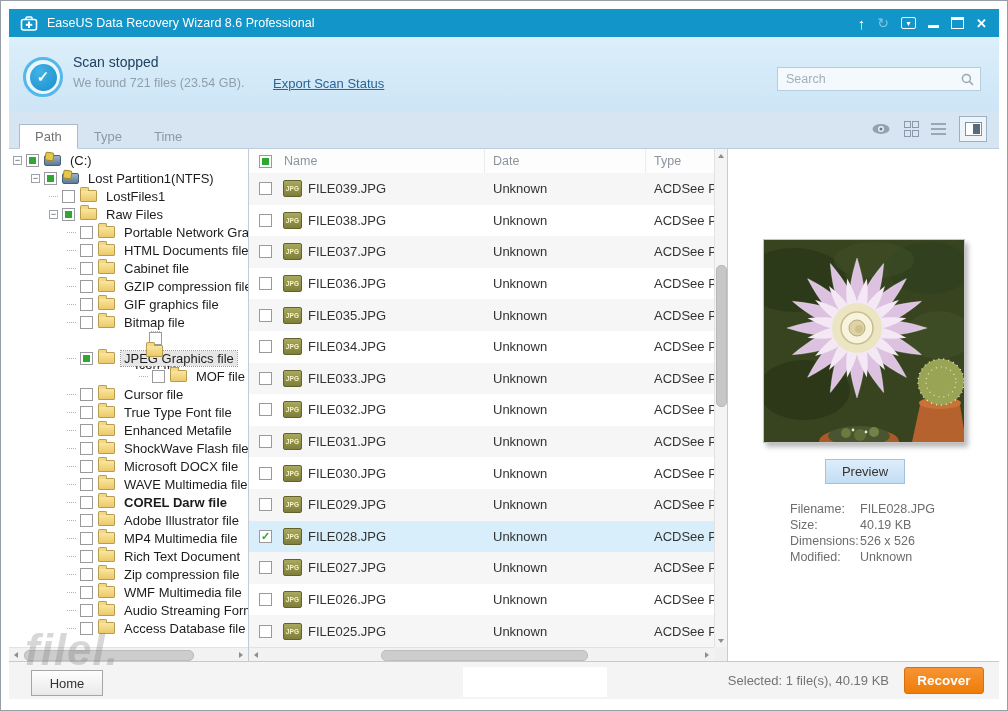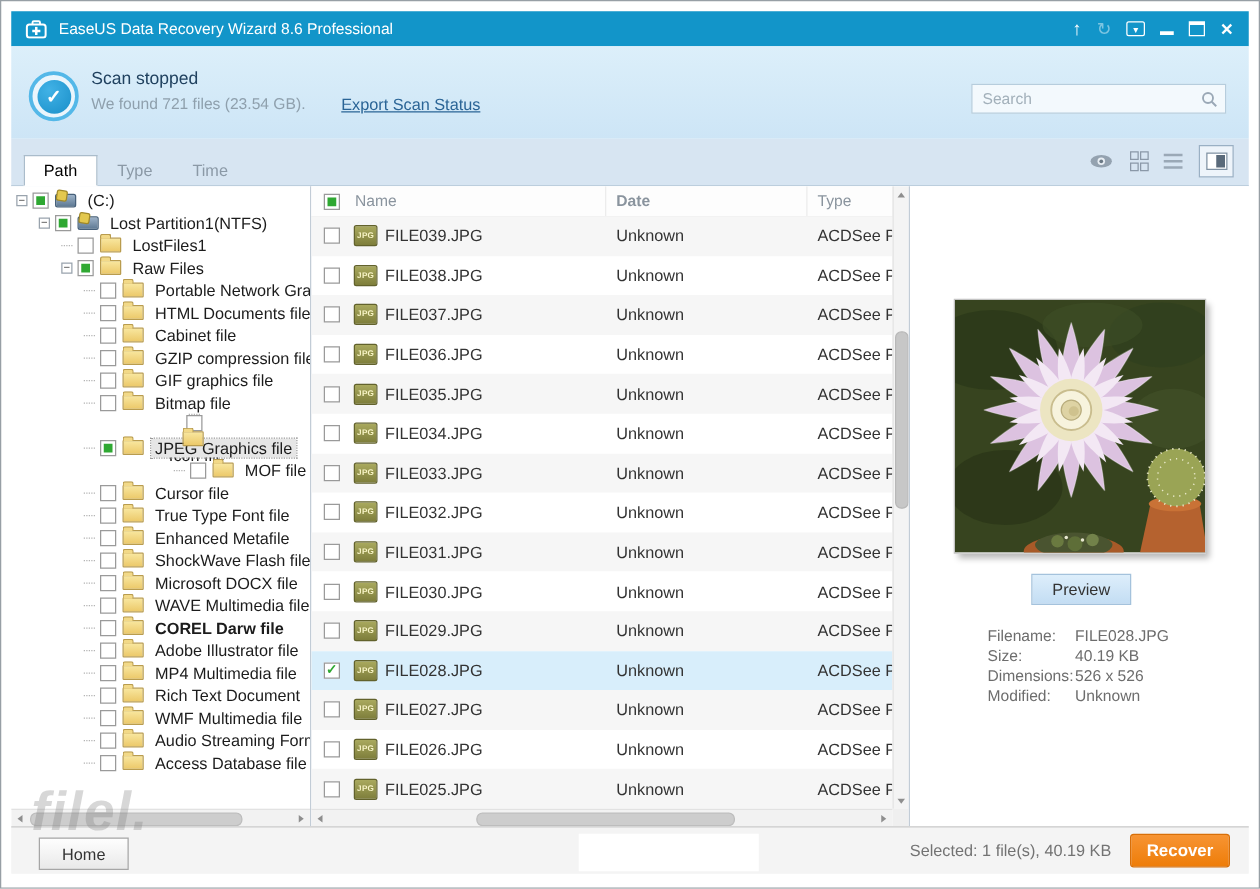--- a/index.html
+++ b/index.html
@@ -27,21 +27,21 @@
   .export-link{position:absolute;left:264px;top:39px;font-size:13px;color:#2a6496;text-decoration:underline;cursor:pointer;}
   .search-box{position:absolute;right:18px;top:30px;width:202px;height:22px;background:#f3f9fd;border:1px solid #b6cddd;display:flex;align-items:center;}
   .search-box input{flex:1;border:none;background:transparent;font-size:12.5px;color:#556;padding:0 4px 0 8px;outline:none;font-family:"Liberation Sans",sans-serif;}
   .search-box input::placeholder{color:#a2b0ba;}
   .search-ic{margin-right:6px;display:flex;}
 
   
   .tabstrip{position:absolute;left:8px;top:110px;right:8px;height:38px;background:#d7e5f2;border-bottom:1px solid #bccedd;box-sizing:border-box;}
   .tab-bar{position:absolute;left:10px;bottom:-1px;display:flex;}
   .tab{height:23px;line-height:23px;padding:0 15px;font-size:13px;color:#8b99a6;cursor:pointer;border:1px solid transparent;}
-  .tab.active{background:#fff;border:1px solid #aabccb;border-bottom:1px solid #fff;color:#000000;}
+  .tab.active{background:#fff;border:1px solid #aabccb;border-bottom:1px solid #fff;color:#737373;}
   .view-icons{position:absolute;right:12px;top:5px;display:flex;align-items:center;gap:13px;}
   .vi{cursor:pointer;display:flex;align-items:center;justify-content:center;}
   .ic-grid{display:grid;grid-template-columns:6px 6px;grid-gap:2px;}
   .ic-grid i{width:5px;height:5px;border:1px solid #8a98a8;display:block;}
   .ic-list{display:flex;flex-direction:column;gap:3px;}
   .ic-list i{width:15px;height:2px;background:#9aa8b6;display:block;}
   .ic-pane-wrap{width:26px;height:24px;border:1px solid #9ab0c4;background:#eef4fa;display:flex;align-items:center;justify-content:center;}
   .ic-pane{width:15px;height:12px;border:1px solid #7e90a2;position:relative;background:#fff;}
   .ic-pane::after{content:"";position:absolute;right:1px;top:1px;bottom:1px;width:7px;background:#5a6a7a;}
 
@@ -71,21 +71,21 @@
   .tri-l{width:0;height:0;border-top:3px solid transparent;border-bottom:3px solid transparent;border-right:4px solid #8e8e8e;}
   .tri-r{width:0;height:0;border-top:3px solid transparent;border-bottom:3px solid transparent;border-left:4px solid #8e8e8e;}
   .tri-u{width:0;height:0;border-left:3px solid transparent;border-right:3px solid transparent;border-bottom:4px solid #8e8e8e;}
   .tri-d{width:0;height:0;border-left:3px solid transparent;border-right:3px solid transparent;border-top:4px solid #8e8e8e;}
 
   
   .list-panel{flex:1;position:relative;overflow:hidden;}
   .list-header{position:absolute;left:0;right:13px;top:0;height:24px;background:#fdfdfd;border-bottom:1px solid #e6e6e6;display:flex;align-items:stretch;color:#8a949e;font-size:12.5px;}
   .col{display:flex;align-items:center;box-sizing:border-box;cursor:pointer;}
   .col-name{width:236px;padding-left:10px;border-right:1px solid #ececec;gap:7px;}
-  .col-date{width:161px;padding-left:8px;border-right:1px solid #ececec;font-weight:bold;}
+  .col-date{width:161px;padding-left:8px;border-right:1px solid #ececec;}
   .col-type{flex:1;padding-left:8px;}
   .rows{position:absolute;left:0;right:13px;top:24px;bottom:14px;overflow:hidden;}
   .lrow{height:31.6px;display:flex;align-items:center;font-size:13px;color:#333;cursor:pointer;}
   .lrow.alt{background:#f6f6f6;}
   .lrow.selected{background:#d8eefb;}
   .c-name{width:236px;display:flex;align-items:center;padding-left:10px;gap:6px;box-sizing:border-box;}
   .c-date{width:161px;padding-left:8px;box-sizing:border-box;}
   .c-type{flex:1;padding-left:8px;white-space:nowrap;overflow:hidden;box-sizing:border-box;}
   .jpg-icon{flex:none;width:17px;height:15px;background:linear-gradient(#a9a95e,#7e7e3b);border:1px solid #62622c;border-radius:2px;color:#f8f4c6;font-size:6.5px;font-weight:bold;display:flex;align-items:center;justify-content:center;letter-spacing:.2px;}
   .vscroll{position:absolute;right:0;top:0;bottom:14px;width:13px;background:#f4f4f4;border-left:1px solid #e2e2e2;box-sizing:border-box;}
@@ -318,20 +318,26 @@
             <span class="stub"></span>
             <span class="cb "></span>
             <span class="icon-folder"></span>
             <span class="tree-label">MP4 Multimedia file</span>
           </div>
           <div class="tree-row" style="padding-left: 58px;">
             <span class="stub"></span>
             <span class="cb "></span>
             <span class="icon-folder"></span>
             <span class="tree-label">Rich Text Document</span>
+          </div>
+          <div class="tree-row" style="padding-left: 58px;">
+            <span class="stub"></span>
+            <span class="cb "></span>
+            <span class="icon-folder"></span>
+            <span class="tree-label">Zip compression file</span>
           </div>
           <div class="tree-row" style="padding-left: 58px;">
             <span class="stub"></span>
             <span class="cb "></span>
             <span class="icon-folder"></span>
             <span class="tree-label">WMF Multimedia file</span>
           </div>
           <div class="tree-row" style="padding-left: 58px;">
             <span class="stub"></span>
             <span class="cb "></span>

